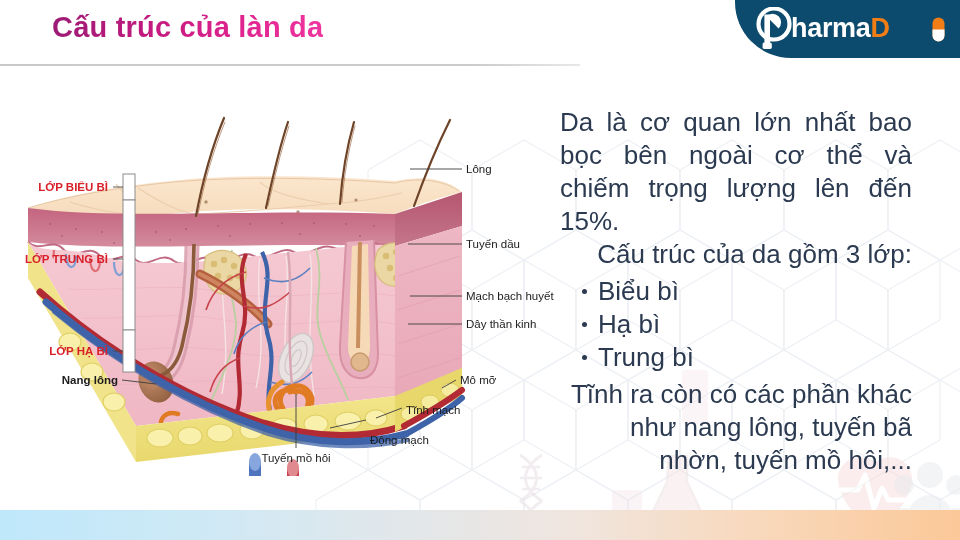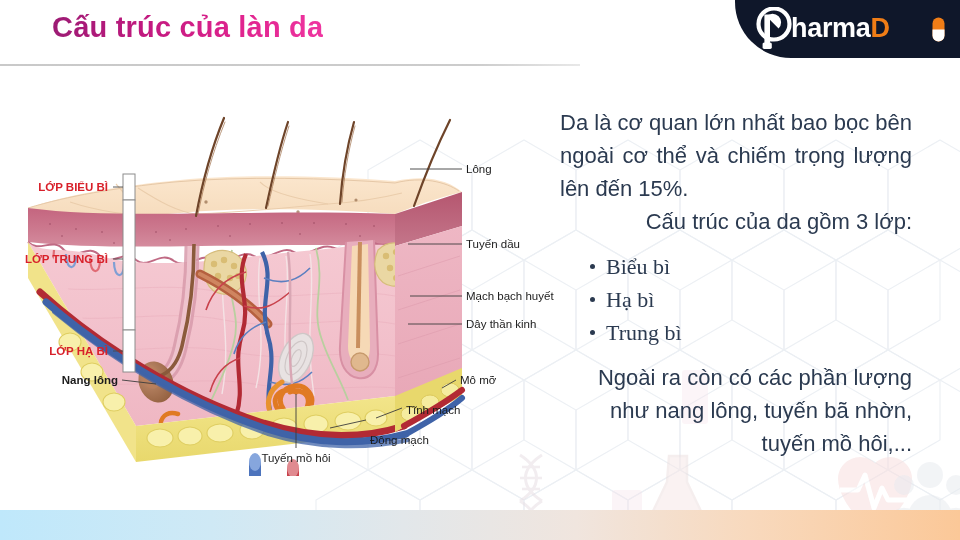--- a/index.html
+++ b/index.html
@@ -33,21 +33,21 @@
     -webkit-text-fill-color:transparent;color:#cf1e85;
   }
   .header-rule{
     position:absolute;left:0;top:64px;width:580px;height:2px;z-index:4;
     background:linear-gradient(to right,#c9c9c9 0%,#cccccc 82%,#e8e8e8 100%);
   }
 
   
   .logo-shape{
     position:absolute;right:0;top:0;width:225px;height:58px;z-index:6;
-    background:#0f172a;
+    background:#0c4a6e;
     border-bottom-left-radius:56px;
   }
   .logo-mark{position:absolute;left:18px;top:7px;width:42px;height:44px;}
   .logo-text{
     position:absolute;left:56px;top:11px;
     font-size:27px;font-weight:bold;letter-spacing:-.3px;
     line-height:34px;white-space:nowrap;
   }
   .logo-text .w{color:#ffffff;}
   .logo-text .o{color:#f07d16;}
@@ -58,25 +58,25 @@
   
   .diagram{
     position:absolute;left:10px;top:96px;width:545px;height:380px;z-index:2;
   }
   .diagram svg{display:block;}
 
   
   .text-col{
     position:absolute;left:560px;top:106px;width:352px;z-index:5;
     color:#2b3a50;
-    font-size:22px;line-height:33px;
+    font-size:26px;line-height:33px;
   }
   .para{margin:0;text-align:right;}
   .para.justify{text-align:justify;text-align-last:left;}
-  .bullets{margin:12px;padding:0;list-style:none;font-family:Liberation Serif, serif;}
+  .bullets{margin:4px;padding:0;list-style:none;}
   .bullets li{
     position:relative;padding-left:34px;
   }
   .bullets li .dot{
     position:absolute;left:18px;top:14px;width:5px;height:5px;
     border-radius:50%;background:#2b3a50;
   }
 </style>
 </head>
 <body>
@@ -572,18 +572,18 @@
       </li>
       <li>
         <span class="dot"></span>
         <span>Hạ bì</span>
       </li>
       <li>
         <span class="dot"></span>
         <span>Trung bì</span>
       </li>
     </ul>
-    <p class="para">Ngoài ra còn có các phần lượng như nang lông, tuyến bã nhờn, tuyến mồ hôi,...</p>
+    <p class="para">Tĩnh ra còn có các phần khác như nang lông, tuyến bã nhờn, tuyến mồ hôi,...</p>
   </div>
 
   <div class="bottom-band"></div>
 
 </div>
 
 </body></html>

